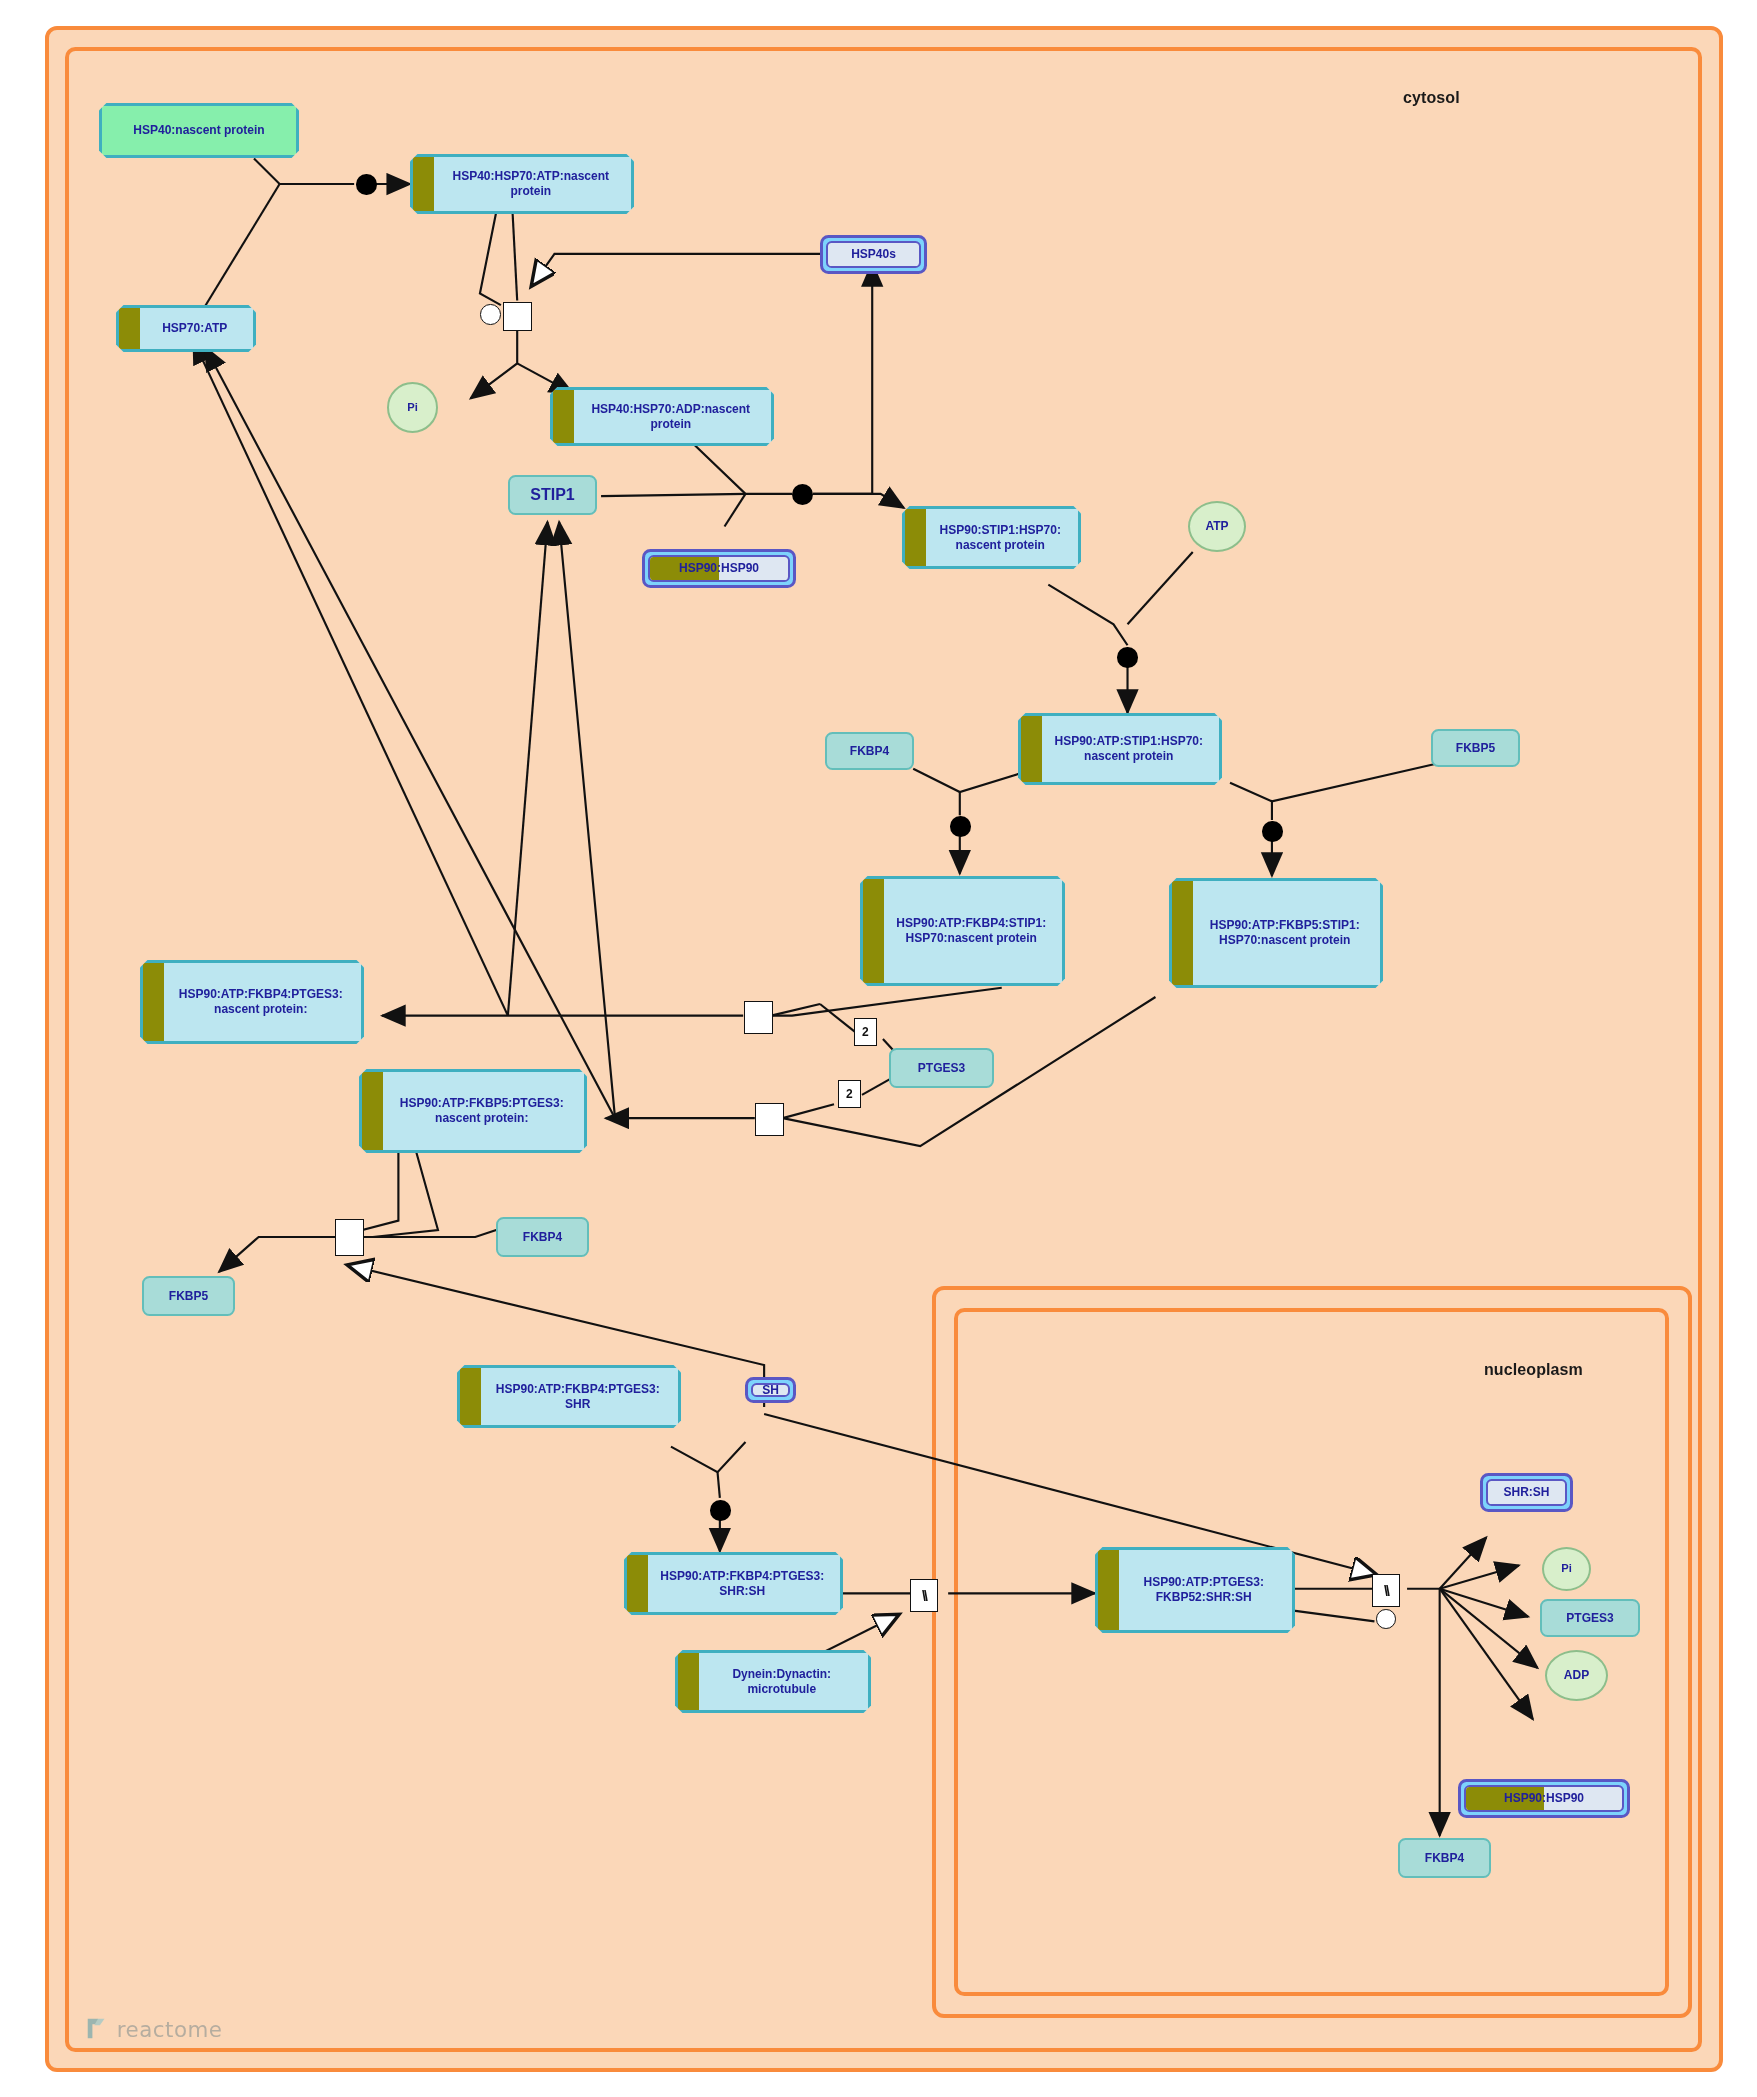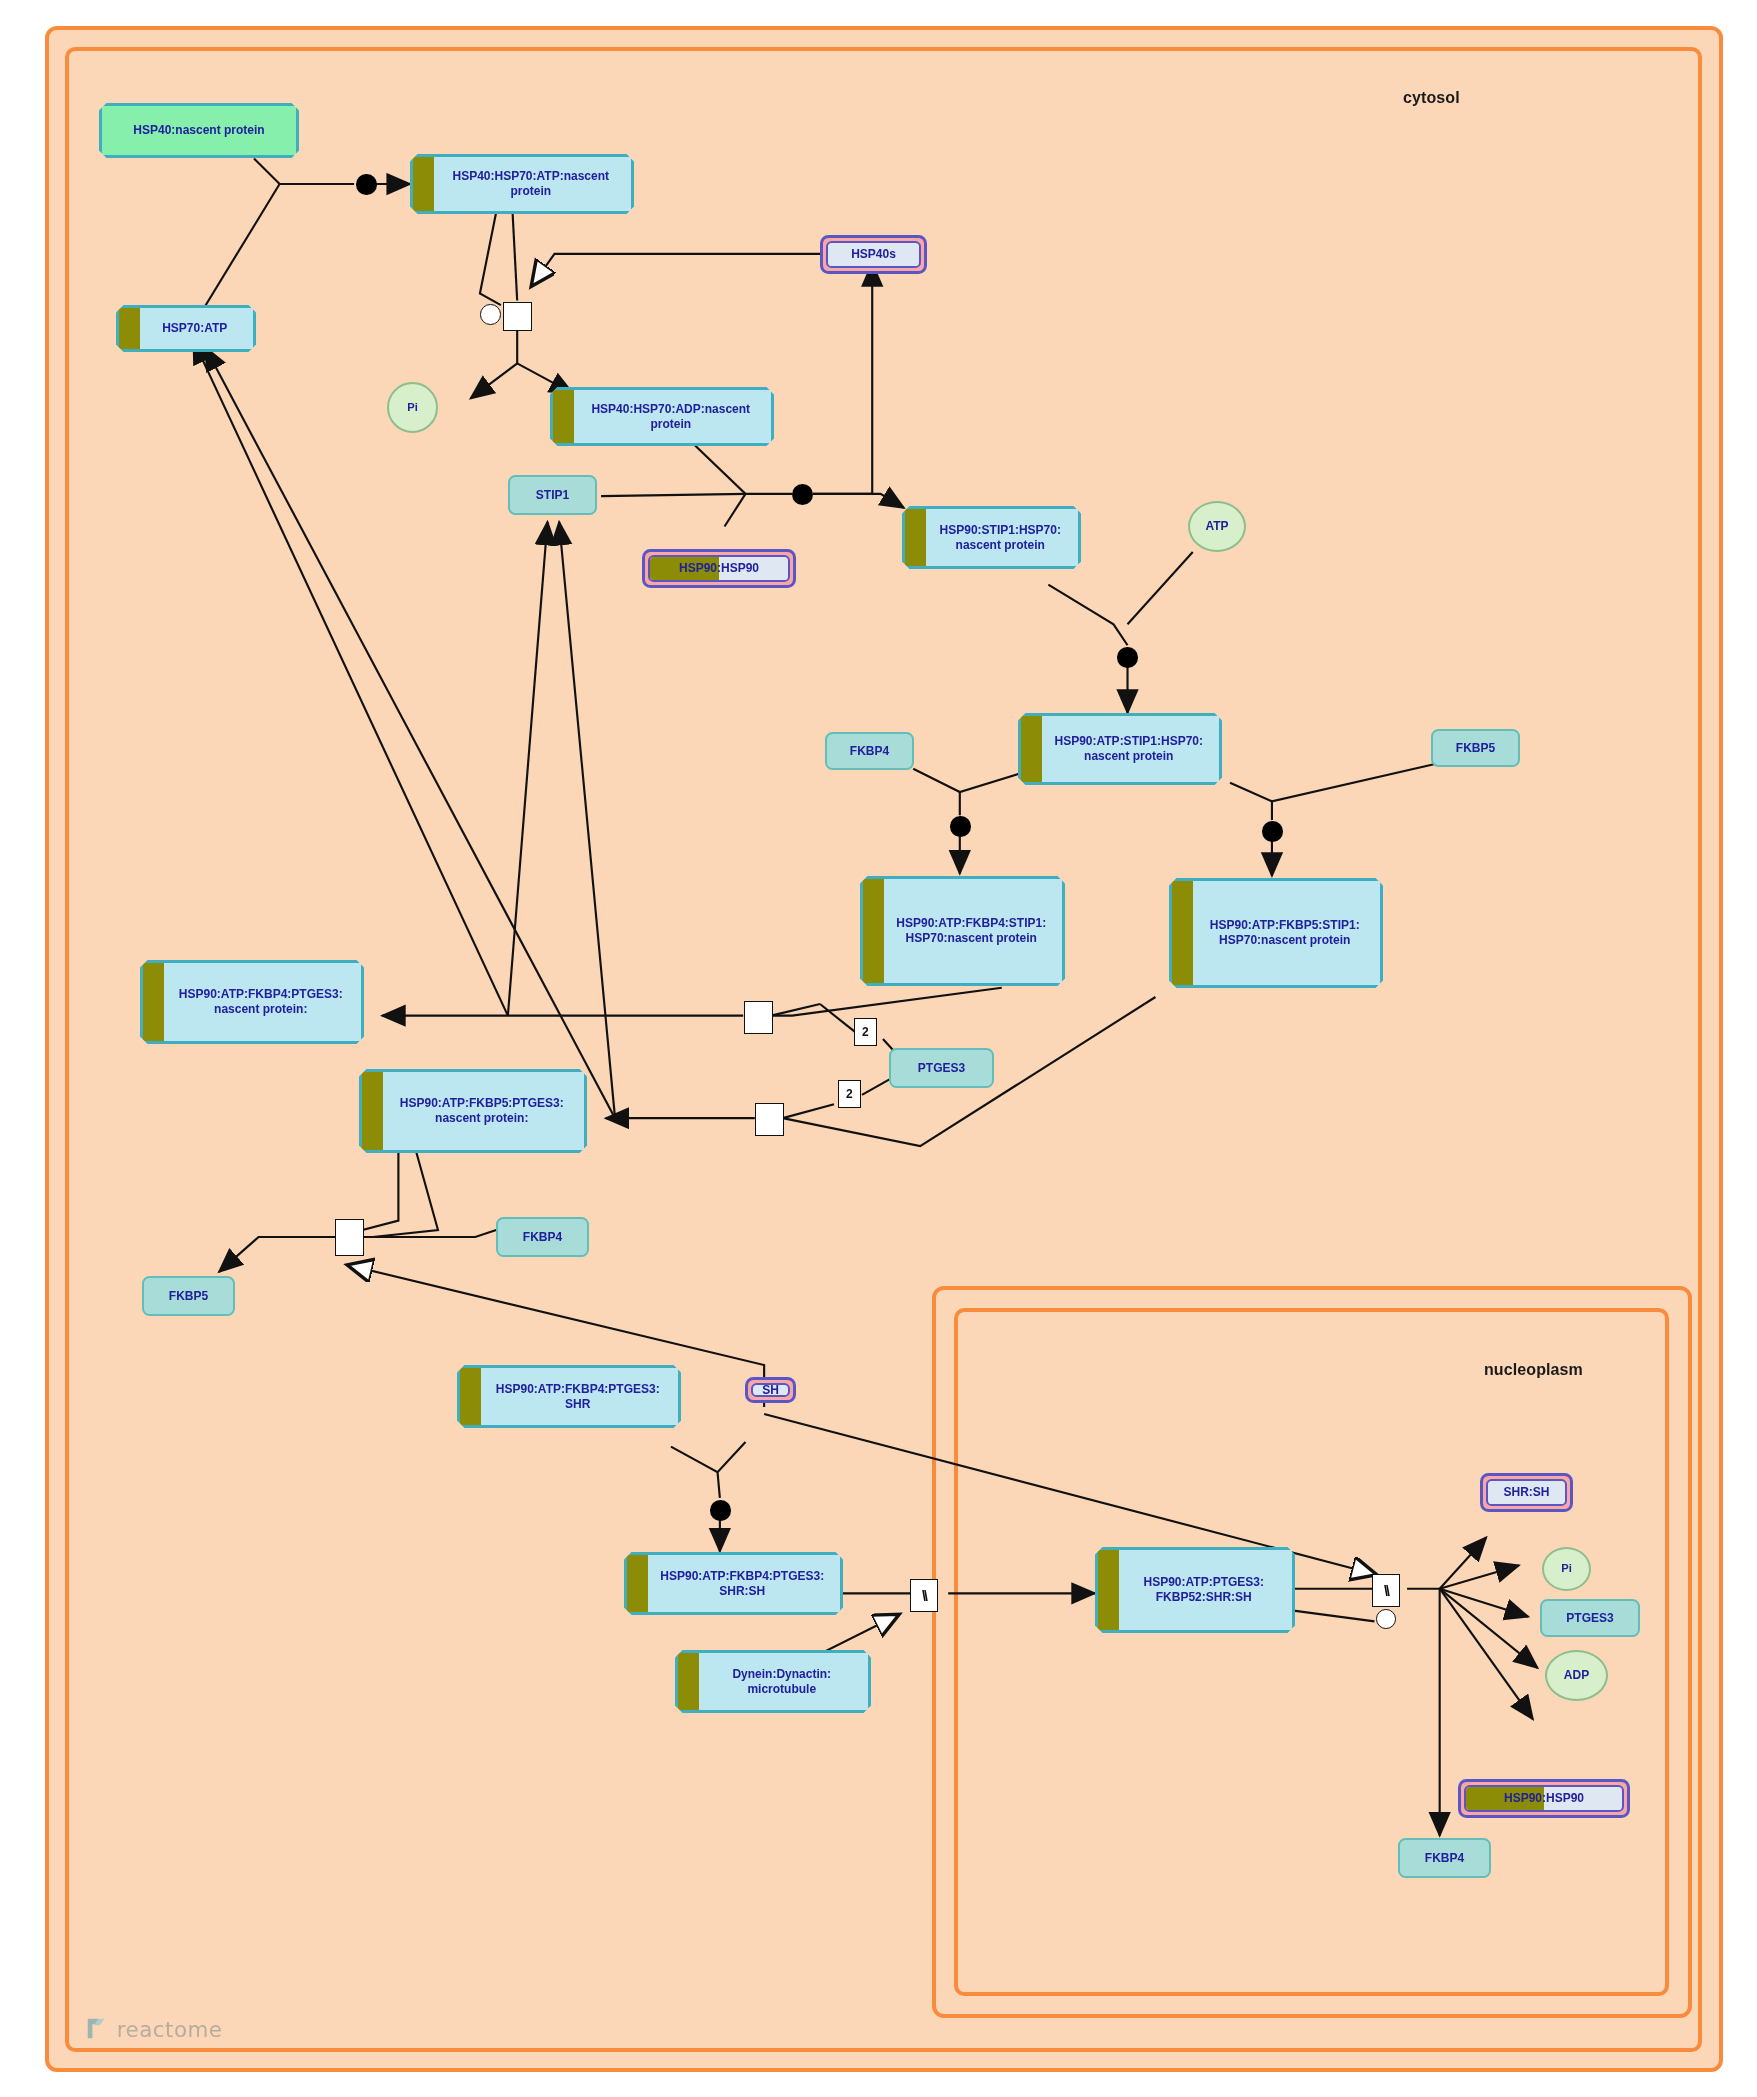--- a/index.html
+++ b/index.html
@@ -52,21 +52,21 @@
   .protein .lbl{padding:0 5.6px;}
   
   .molecule{
     background:#D8EFCB;
     border:2.8px solid #8DBE8B;
     border-radius:50%;
   }
   .molecule .lbl{padding:0 2.8px;}
   
   .eset{
-    background:#fca5a5;
+    background:#7dd3fc;
     border:3.3px solid #5A57C4;
     border-radius:8.4px;
     padding:3.3px;
   }
   .eset .inner{
     width:100%;height:100%;box-sizing:border-box;
     border:2.3px solid #5A57C4;border-radius:5.6px;background:#DEE7F2;
     display:flex;align-items:center;justify-content:center;
     position:relative;overflow:hidden;
   }
@@ -241,21 +241,21 @@
   </div>
 
   <div class="node complex" style="left:550px;top:387px;width:224px;height:59px;font-size:12px;">
     <div class="stripe"></div>
     <div class="lbl">
       <div>HSP40:HSP70:ADP:nascent</div>
       <div>protein</div>
     </div>
   </div>
 
-  <div class="node protein" style="left:508px;top:475px;width:89px;height:40px;font-size:12px;">
+  <div class="node protein" style="left:508px;top:475px;width:89px;height:40px;font-size:16px;">
     <div class="lbl">STIP1</div>
   </div>
 
   <div class="node eset" style="left:642px;top:549px;width:154px;height:39px;font-size:12px;">
     <div class="inner">
       <span class="half"></span>
       <span class="lbl">HSP90:HSP90</span>
     </div>
   </div>
 

